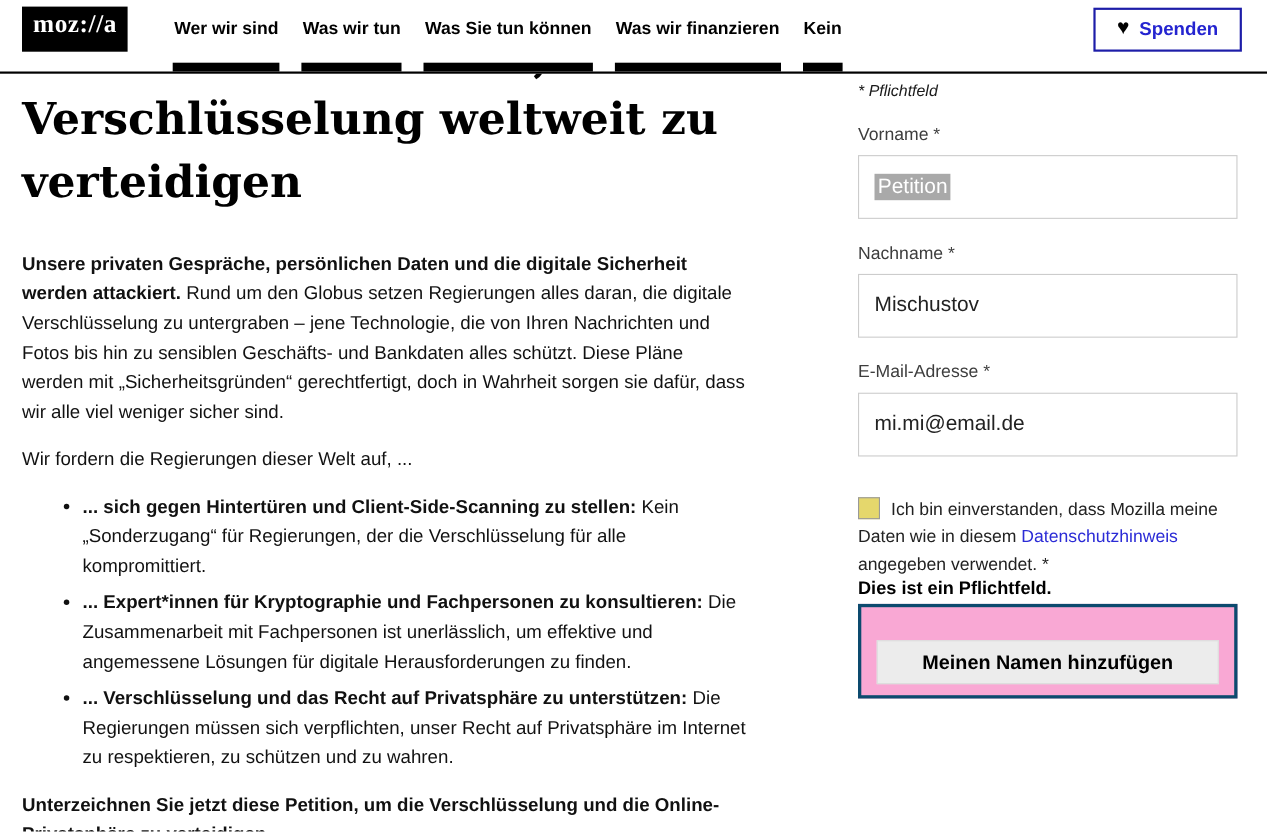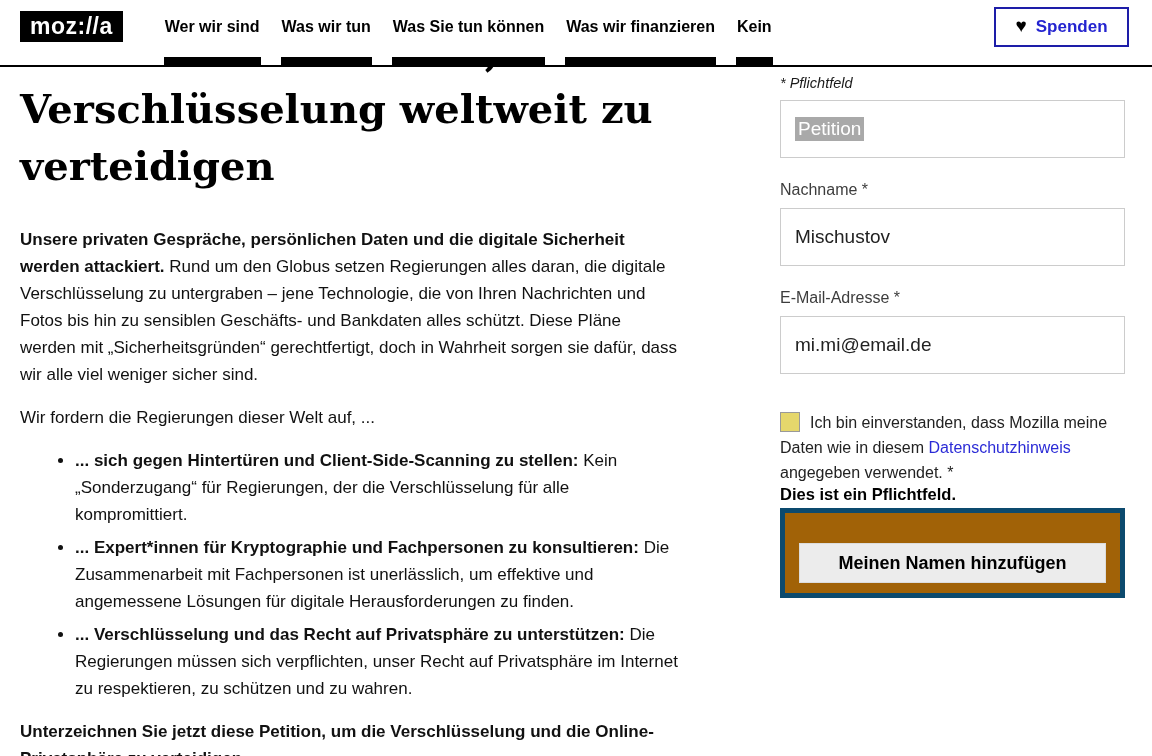--- a/index.html
+++ b/index.html
@@ -10,22 +10,22 @@
   }
 
   
   .header {
     position:absolute; top:0; left:0; width:1152px; height:67px;
     background:#fff; border-bottom:2px solid #000; z-index:10;
     display:flex; align-items:center; padding:0 23px 12px 20px;
   }
   .logo {
     background:#000; color:#fff; cursor:pointer;
-    font-family:Liberation Sans, sans-serif; font-weight:700;
-    font-size:23px; line-height:31px; height:31px; padding:0 10px;
+    font-family:Liberation Serif, serif; font-weight:700;
+    font-size:23px; line-height:31px; height:41px; padding:0 10px;
     letter-spacing:0.5px; flex:0 0 auto;
   }
   .nav { display:flex; gap:22px; margin-left:42px; }
   .nav-item {
     position:relative; font-size:16px; font-weight:700; color:#000;
     line-height:20px; cursor:pointer; white-space:nowrap;
   }
   .nav-item::after {
     content:""; position:absolute; left:-1px; right:-1px; top:40px; height:8px; background:#000;
   }
@@ -61,21 +61,21 @@
   }
   .selection { background:#a9a9a9; color:#fff; padding:1px 3px; }
   .checkbox-row { margin-top:36px; font-size:16px; line-height:25px; color:#222; }
   .checkbox-row.second { margin-top:16px; }
   .checkbox {
     display:inline-block; width:20px; height:20px; background:#e5d76c;
     border:1px solid #999; vertical-align:-4px; margin-right:10px; cursor:pointer;
   }
   .privacy-link { color:#2b2bd6; cursor:pointer; }
   .error-text { font-size:16.5px; font-weight:700; color:#000; }
-  .submit-wrap { margin-top:4px; border:5px solid #0c4a6e; padding:30px 14px 10px 14px; background:#a16207; }
+  .submit-wrap { margin-top:4px; border:3px solid #0c4a6e; padding:30px 14px 10px 14px; background:#f9a8d4; }
   .submit-btn {
     display:block; width:100%; height:40px; background:#ececec; border:1px solid #dcdcdc;
     font-family:"Liberation Sans", sans-serif; font-weight:700; font-size:18px; color:#000;
     cursor:pointer;
   }
 </style>
 </head>
 <body>
 
 <div class="header">
@@ -105,20 +105,21 @@
     <li><b>... sich gegen Hintertüren und Client-Side-Scanning zu stellen:</b><span> Kein „Sonderzugang“ für Regierungen, der die Verschlüsselung für alle kompromittiert.</span></li>
     <li><b>... Expert*innen für Kryptographie und Fachpersonen zu konsultieren:</b><span> Die Zusammenarbeit mit Fachpersonen ist unerlässlich, um effektive und angemessene Lösungen für digitale Herausforderungen zu finden.</span></li>
     <li><b>... Verschlüsselung und das Recht auf Privatsphäre zu unterstützen:</b><span> Die Regierungen müssen sich verpflichten, unser Recht auf Privatsphäre im Internet zu respektieren, zu schützen und zu wahren.</span></li>
   </ul>
   <p class="closing">Unterzeichnen Sie jetzt diese Petition, um die Verschlüsselung und die Online-Privatsphäre zu verteidigen.</p>
 </div>
 
 <div class="form-col">
   <div class="required-note">* Pflichtfeld</div>
 
+  <label class="field-label">Vorname *</label>
   <div class="text-input" role="textbox">
     <span class="selection">Petition</span>
   </div>
 
   <label class="field-label">Nachname *</label>
   <div class="text-input" role="textbox">
     <span>Mischustov</span>
   </div>
 
   <label class="field-label">E-Mail-Adresse *</label>

